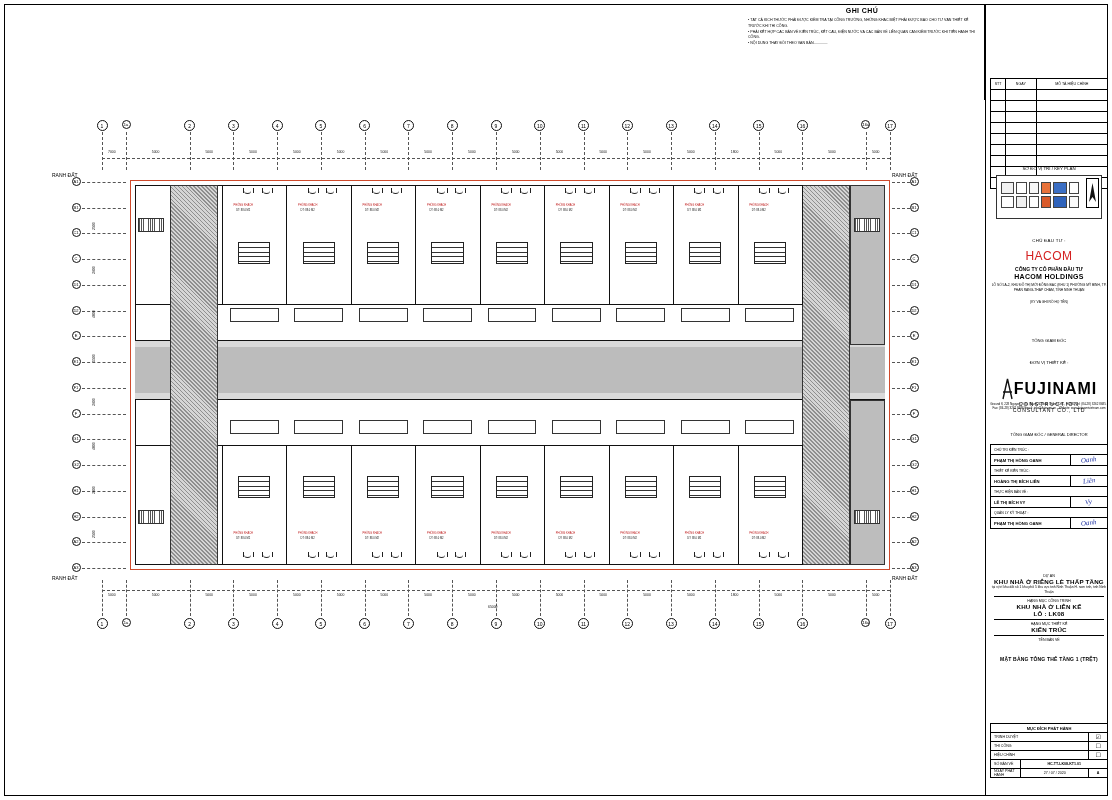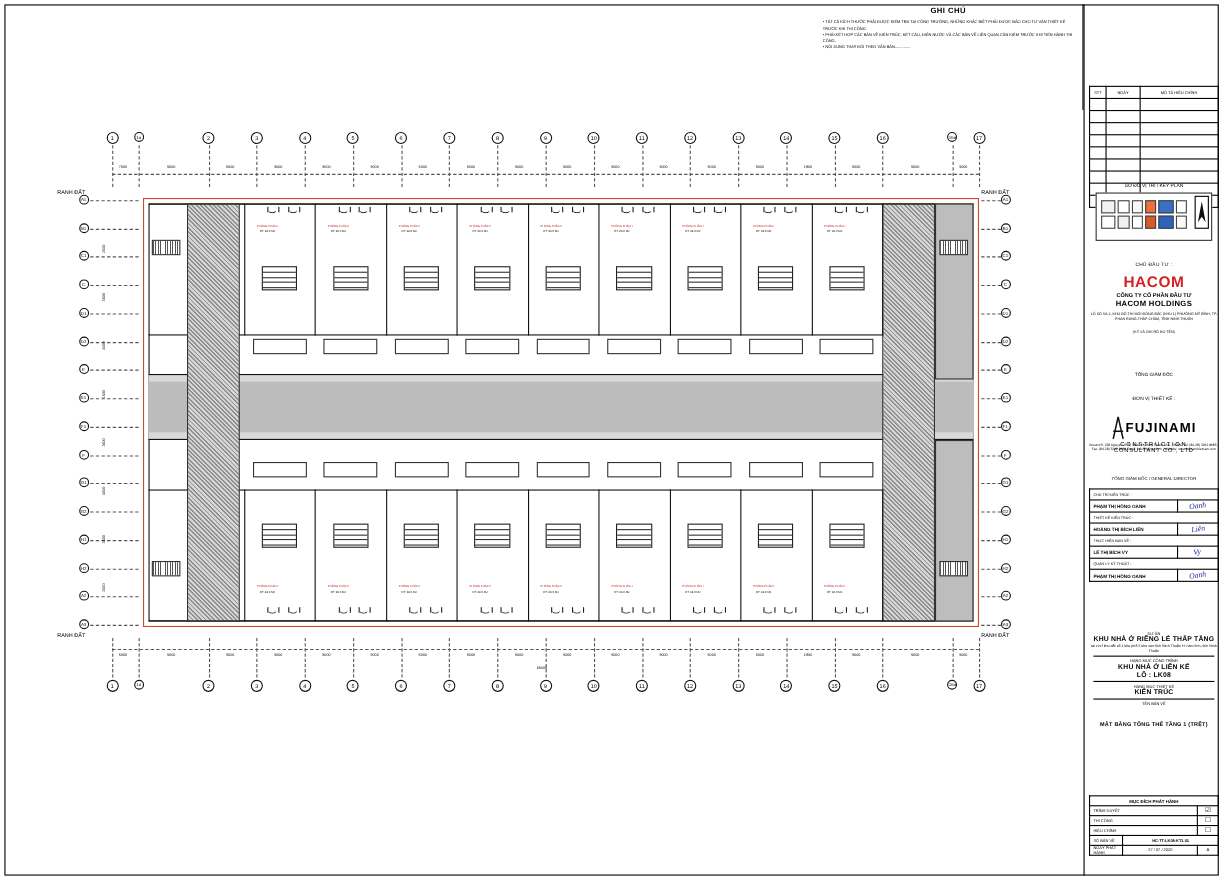--- a/index.html
+++ b/index.html
@@ -28,31 +28,31 @@
   
   .keyplan-h{position:absolute;left:990px;top:166px;width:118px;text-align:center;font-size:4.4px;}
   .keyplan-box{position:absolute;left:996px;top:175px;width:106px;height:44px;border:1px solid #333;box-sizing:border-box;background:#fff;}
   .kp-row{position:absolute;display:flex;gap:2px;}
   .kp-cell{border:1px solid #444;box-sizing:border-box;}
   .kp-north{position:absolute;right:2px;top:2px;width:11px;height:28px;border:1px solid #000;background:#fff;display:flex;align-items:center;justify-content:center;font-size:7px;}
 
   
   .owner-lbl{position:absolute;left:990px;top:238px;width:118px;text-align:center;font-size:4.4px;letter-spacing:.3px;}
   .hacom-logo{position:absolute;left:1020px;top:248px;width:58px;height:15px;display:flex;align-items:center;justify-content:center;}
-  .hacom-word{font-size:14px;font-weight:bold;color:#d42020;letter-spacing:.5px;}
+  .hacom-word{font-size:12px;font-weight:normal;color:#d42020;letter-spacing:.5px;}
   .owner-name1{position:absolute;left:990px;top:266px;width:118px;text-align:center;font-size:5px;font-weight:bold;}
   .owner-name2{position:absolute;left:990px;top:273px;width:118px;text-align:center;font-size:7px;font-weight:bold;letter-spacing:.3px;}
   .owner-addr{position:absolute;left:990px;top:283px;width:118px;text-align:center;font-size:3.3px;line-height:1.5;}
   .owner-sign{position:absolute;left:990px;top:338px;width:118px;text-align:center;font-size:4.2px;}
 
   
   .des-lbl{position:absolute;left:990px;top:360px;width:118px;text-align:center;font-size:4.4px;}
   .fuji{position:absolute;left:990px;top:378px;width:118px;text-align:center;}
   .fuji-mark{display:inline-block;width:13px;height:22px;vertical-align:middle;}
-  .fuji-name{font-size:12px;font-weight:bold;letter-spacing:1px;display:inline-block;vertical-align:middle;}
+  .fuji-name{font-size:16px;font-weight:bold;letter-spacing:1px;display:inline-block;vertical-align:middle;}
   .fuji-sub{font-size:5.2px;letter-spacing:1.6px;margin-top:1px;}
   .fuji-sub2{font-size:5.2px;letter-spacing:.8px;}
   .fuji-addr{position:absolute;left:990px;top:402px;width:118px;text-align:center;font-size:3px;line-height:1.45;}
   .gd-lbl{position:absolute;left:990px;top:432px;width:118px;text-align:center;font-size:4px;}
 
   
   .people{position:absolute;left:990px;top:444px;width:118px;height:128px;font-size:3.8px;}
   .people table{border-collapse:collapse;width:100%;}
   .people td{border:1px solid #000;padding:1px 3px;height:7px;}
   .p-role{font-size:3.4px;color:#000;}

